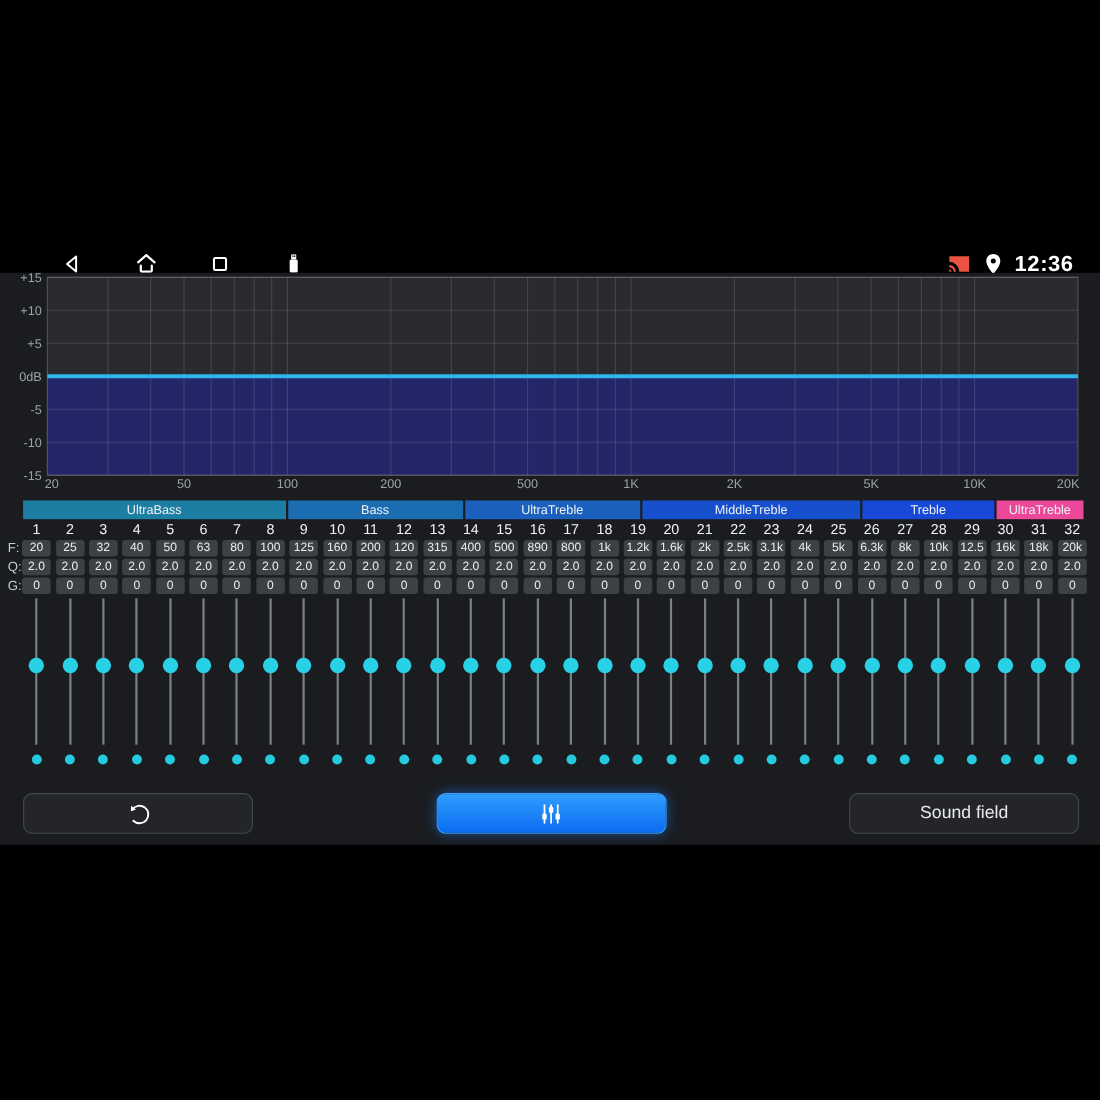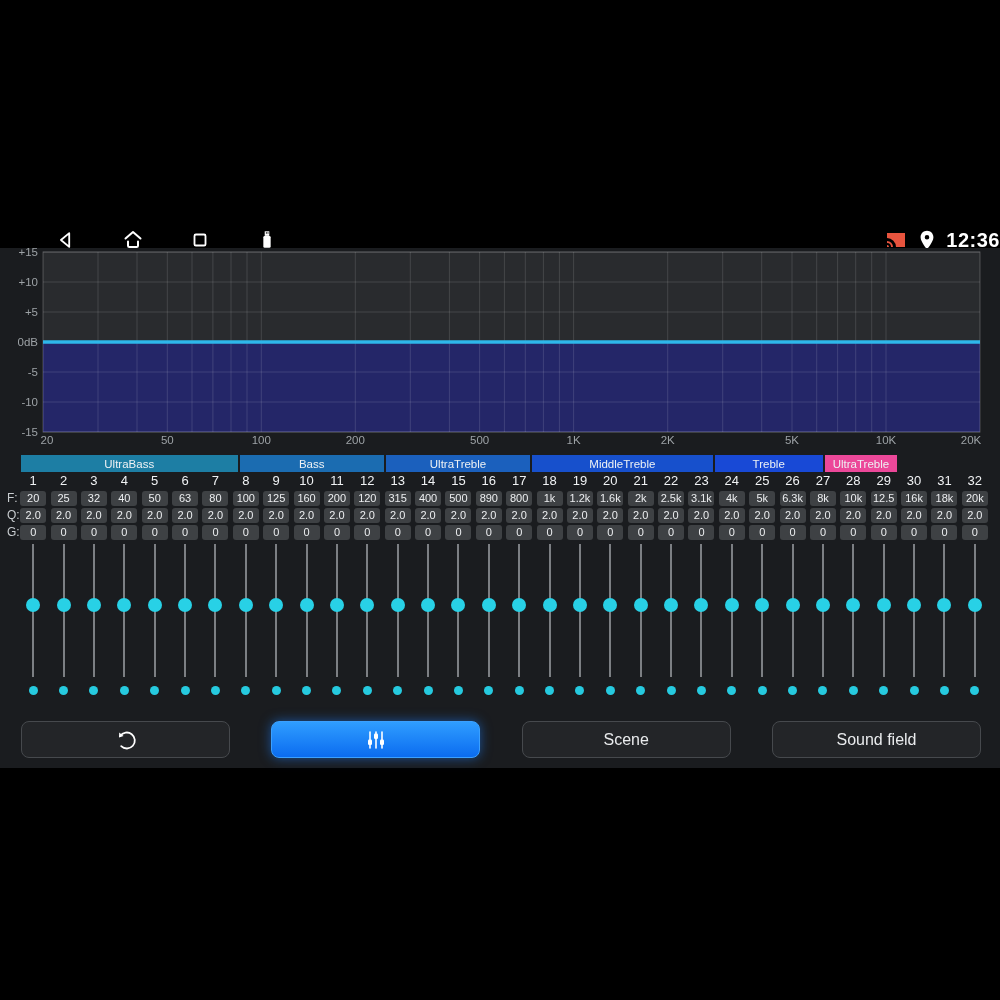--- a/index.html
+++ b/index.html
@@ -5,31 +5,31 @@
   * { margin:0; padding:0; box-sizing:border-box; }
   html,body { width:1000px; height:1000px; background:#000; overflow:hidden;
               font-family:"Liberation Sans", sans-serif; }
   .stage { position:absolute; top:0; left:0; width:1000px; height:1000px; background:#000; }
 
   
   .statusbar { position:absolute; top:222px; left:0; width:1000px; height:36px;
                background:#000; display:flex; align-items:center; }
   .nav-group { display:flex; align-items:center; gap:43px; padding-left:54px; }
   .icon { width:24px; height:24px; display:flex; align-items:center; justify-content:center; }
-  .right-group { margin-left:auto; display:flex; align-items:center; gap:7px; padding-right:0; }
+  .right-group { margin-left:auto; display:flex; align-items:center; gap:7px; padding-right:24px; }
   .time { color:#fff; font-size:20px; font-weight:bold; letter-spacing:0.5px; }
 
   
   .content { position:absolute; top:248px; left:0; width:1000px; height:520px; background:#1a1c1f; }
 
   
   #eqgraph { position:absolute; top:0; left:0; width:1000px; height:198px; display:block; }
 
   
-  .bands { position:absolute; top:207px; left:21px; width:876px; height:17px;
+  .bands { position:absolute; top:207px; left:21px; width:964px; height:17px;
            display:flex; gap:2px; }
   .band { color:#eef1f4; font-size:11.5px; display:flex; align-items:center;
           justify-content:center; overflow:hidden; white-space:nowrap; }
 
   
   .eqtable { position:absolute; top:225px; left:0; width:1000px; height:70px; }
   .rowlabels { position:absolute; left:7px; top:17px; width:14px; color:#c9cdd0;
                font-size:12px; line-height:17px; text-align:left; }
   .rowlabels div { height:17px; }
   .channels { position:absolute; left:18px; top:0; width:972px; height:70px; display:flex; }
@@ -575,21 +575,18 @@
               <line x1="12" y1="4" x2="12" y2="20"></line>
               <line x1="18" y1="4" x2="18" y2="20"></line>
             </g>
             <rect x="4" y="11.5" width="4" height="5.5" rx="1.2" fill="#fff"></rect>
             <rect x="10" y="5.5" width="4" height="5.5" rx="1.2" fill="#fff"></rect>
             <rect x="16" y="11.5" width="4" height="5.5" rx="1.2" fill="#fff"></rect>
           </svg>
         </span>
       </div>
       <div class="btn">
-        <span>Scene</span>
-      </div>
-      <div class="btn">
         <span>Sound field</span>
       </div>
     </div>
 
   </div>
 </div>
 
 </body></html>

